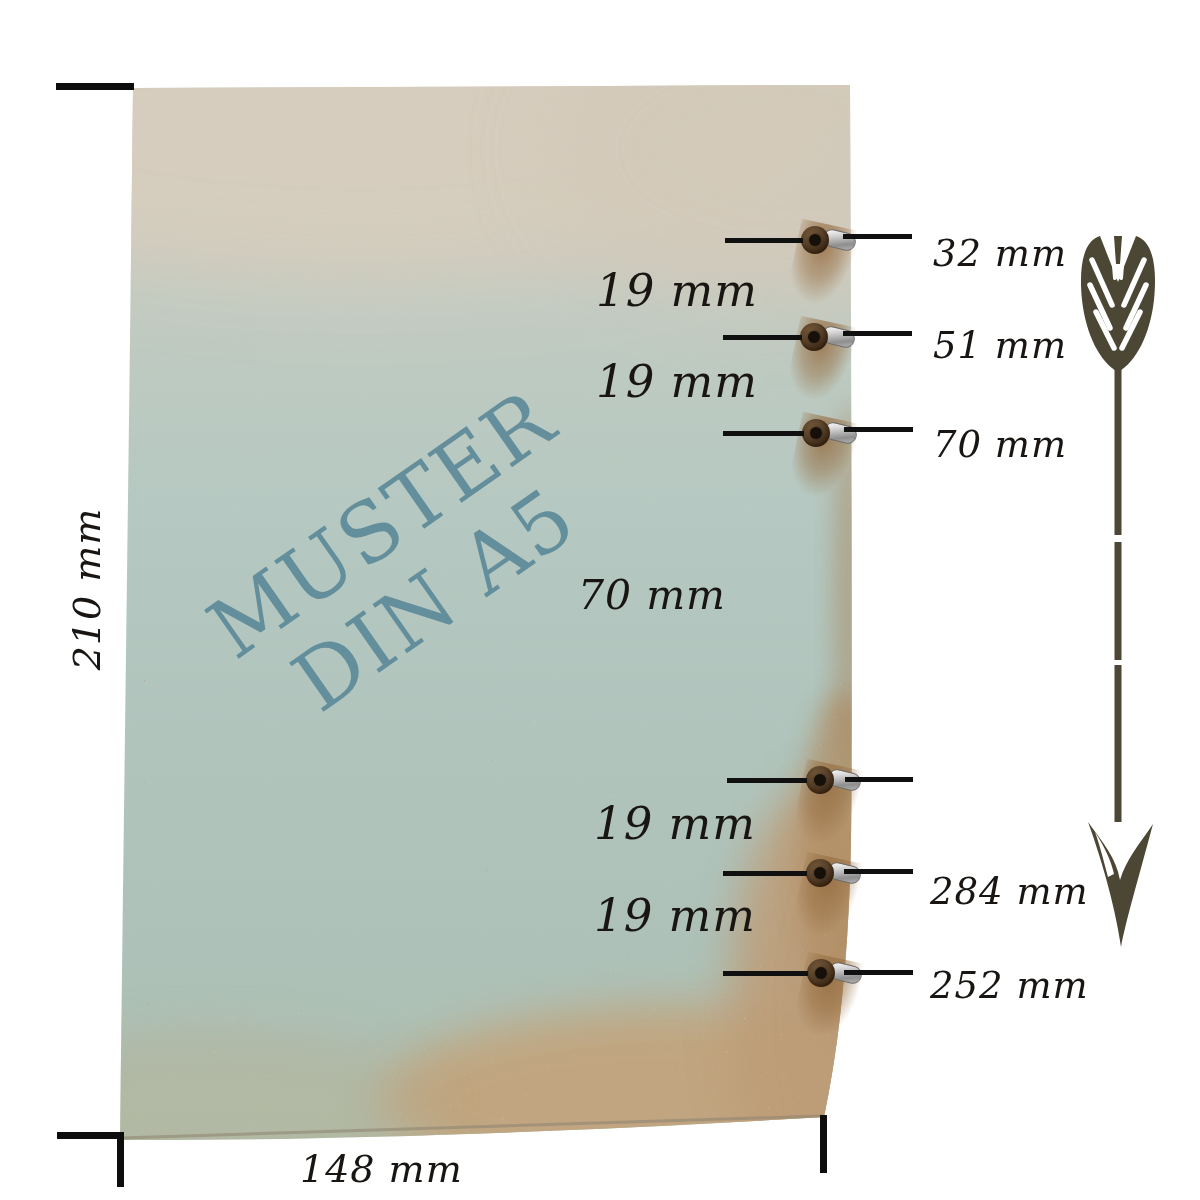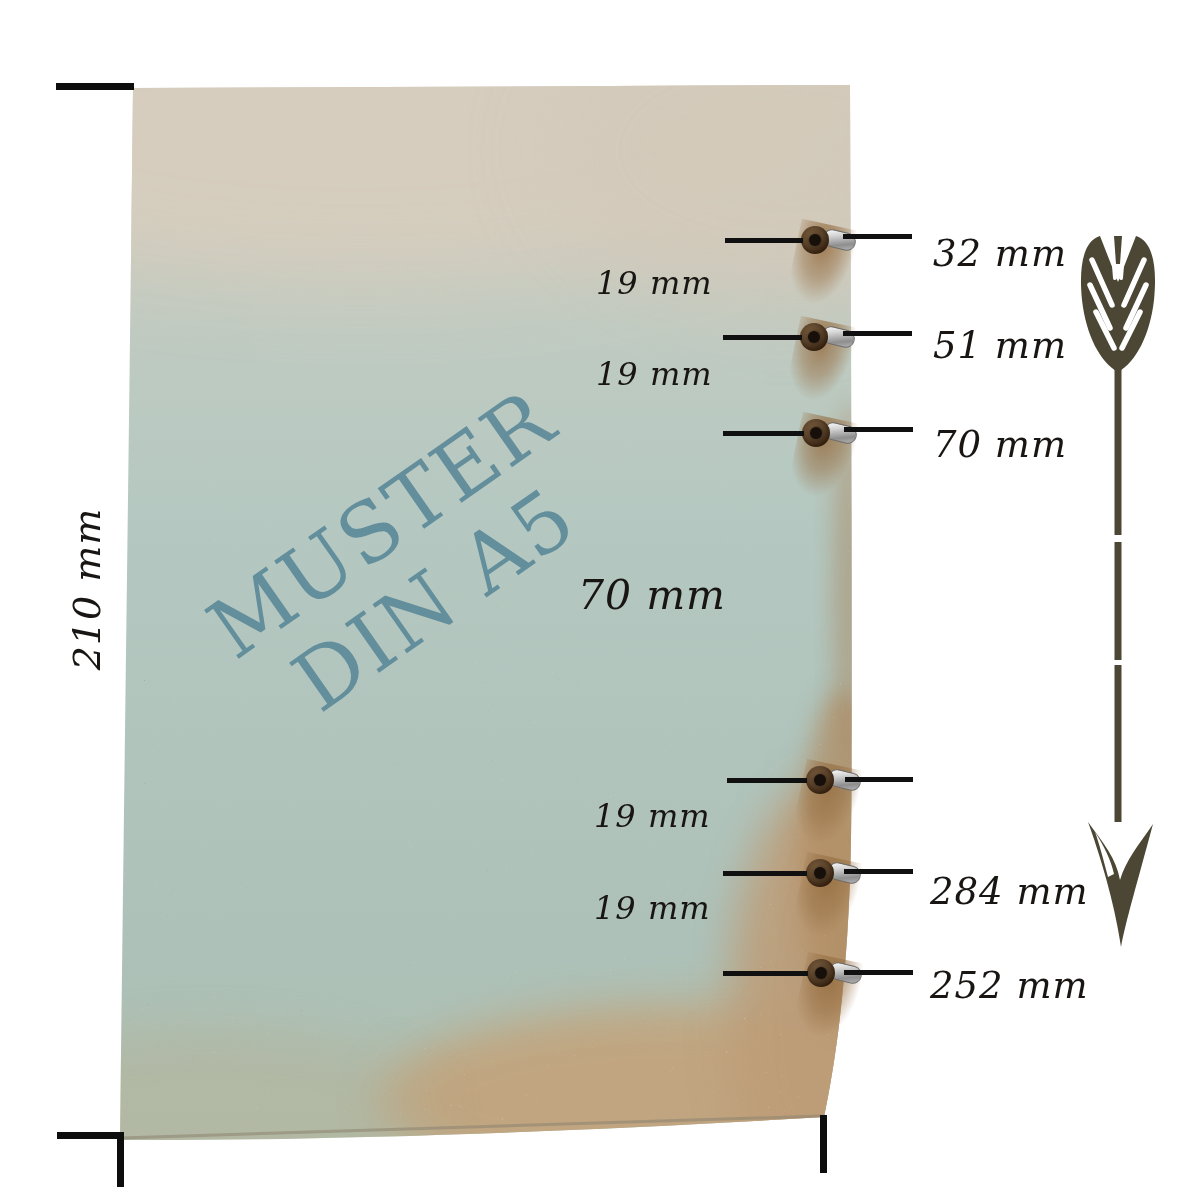--- a/index.html
+++ b/index.html
@@ -7,21 +7,21 @@
          font-family:"DejaVu Serif",serif;}
   .abs{position:absolute;}
   
   .mline{position:absolute;height:5px;background:#101010;}
   .tick-h{position:absolute;height:7px;background:#0d0d0d;}
   .tick-v{position:absolute;width:7px;background:#0d0d0d;}
   
   .mlabel{position:absolute;font-family:"DejaVu Serif",serif;font-style:italic;
           color:#181512;white-space:nowrap;line-height:1.15;letter-spacing:1px;}
   .lab-r{font-size:37px;margin-top:22px;}
-  .lab-19{font-size:32px;}
+  .lab-19{font-size:45px;}
   .lab-70{font-size:41px;}
   .lab-dim{font-size:38px;}
   .rot90{transform:rotate(-90deg);transform-origin:center;text-align:center;}
   
   .watermark{position:absolute;left:168px;top:470px;width:480px;text-align:center;
              transform:rotate(-35deg);font-family:"DejaVu Serif",serif;
              font-size:82px;line-height:1.12;color:#5d8a99;letter-spacing:2px;opacity:.92;}
   
   .eyelet{position:absolute;width:0;height:0;}
   .eyelet .stain{position:absolute;left:-22px;top:-16px;width:58px;height:80px;
@@ -158,20 +158,21 @@
   <div class="mlabel lab-70" style="left:578px;top:572px">70 mm</div>
   <div class="mlabel lab-19" style="left:594px;top:798px">19 mm</div>
   <div class="mlabel lab-19" style="left:594px;top:890px">19 mm</div>
 
   <div class="tick-h" style="left:56px;top:83px;width:78px"></div>
   <div class="tick-h" style="left:57px;top:1132px;width:64px"></div>
   <div class="tick-v" style="left:117px;top:1132px;height:55px"></div>
   <div class="tick-v" style="left:820px;top:1115px;height:58px"></div>
 
   <div class="mlabel lab-dim rot90" style="left:3px;top:567px;width:170px;height:44px">210 mm</div>
+  <div class="mlabel lab-dim" style="left:300px;top:1148px">148 mm</div>
 
   <svg class="abs" style="left:1056px;top:230px" width="120" height="725" viewBox="0 0 120 725">
 
     <path d="M62 52 L44 6 C 30 10 22 30 26 70 C 30 105 44 132 62 142
              C 80 132 94 105 98 70 C 102 30 94 10 80 6 L62 52 Z" fill="#4b4734"></path>
     <g stroke="#ffffff" stroke-width="5.5" stroke-linecap="round">
       <path d="M36 30 L56 75"></path>
         <path d="M34 55 L54 98"></path>
         <path d="M40 82 L58 118"></path>
       <path d="M88 30 L68 75"></path>

